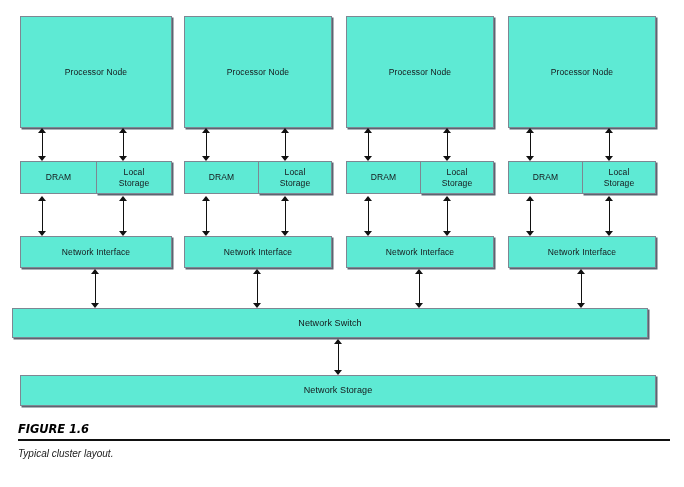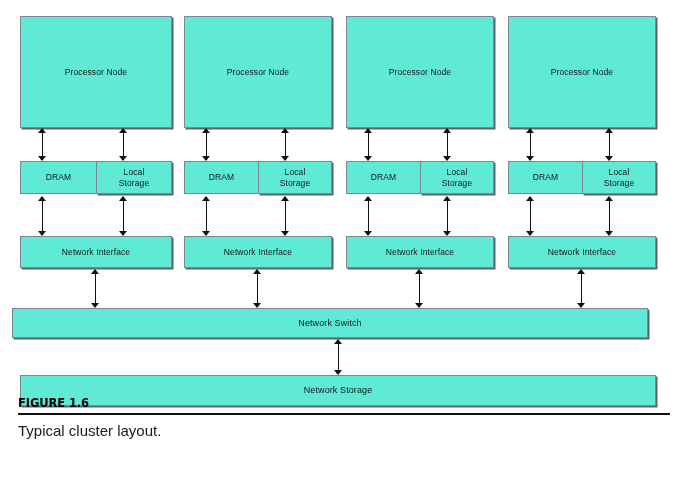--- a/index.html
+++ b/index.html
@@ -88,21 +88,21 @@
     color: #000000;
     white-space: nowrap;
   }
   #fig-rule {
     margin-top: 3px;
     height: 2px;
     background: #111111;
   }
   #fig-desc {
     margin-top: 7px;
-    font-size: 15px;
+    font-size: 10px;
     color: #1a1a1a;
     white-space: nowrap;
   }
 </style>
 </head>
 <body>
 
 <div id="figure">
 
   <div class="box" style="left:20px; top:16px; width:152px; height:112px;">
@@ -296,19 +296,19 @@
   <div class="arrow" style="left:334px; top:339px; height:36px;">
     <div class="shaft"></div>
       <div class="head up"></div>
       <div class="head down"></div>
   </div>
 
   <div class="box wide-bar" style="left:20px; top:375px; width:636px; height:31px;">
     <span>Network Storage</span>
   </div>
 
-  <div id="caption" style="top:396px;">
+  <div id="caption" style="top:422px;font-style:italic;">
     <div id="fig-label">FIGURE 1.6</div>
     <div id="fig-rule"></div>
     <div id="fig-desc">Typical cluster layout.</div>
   </div>
 
 </div>
 
 </body></html>

